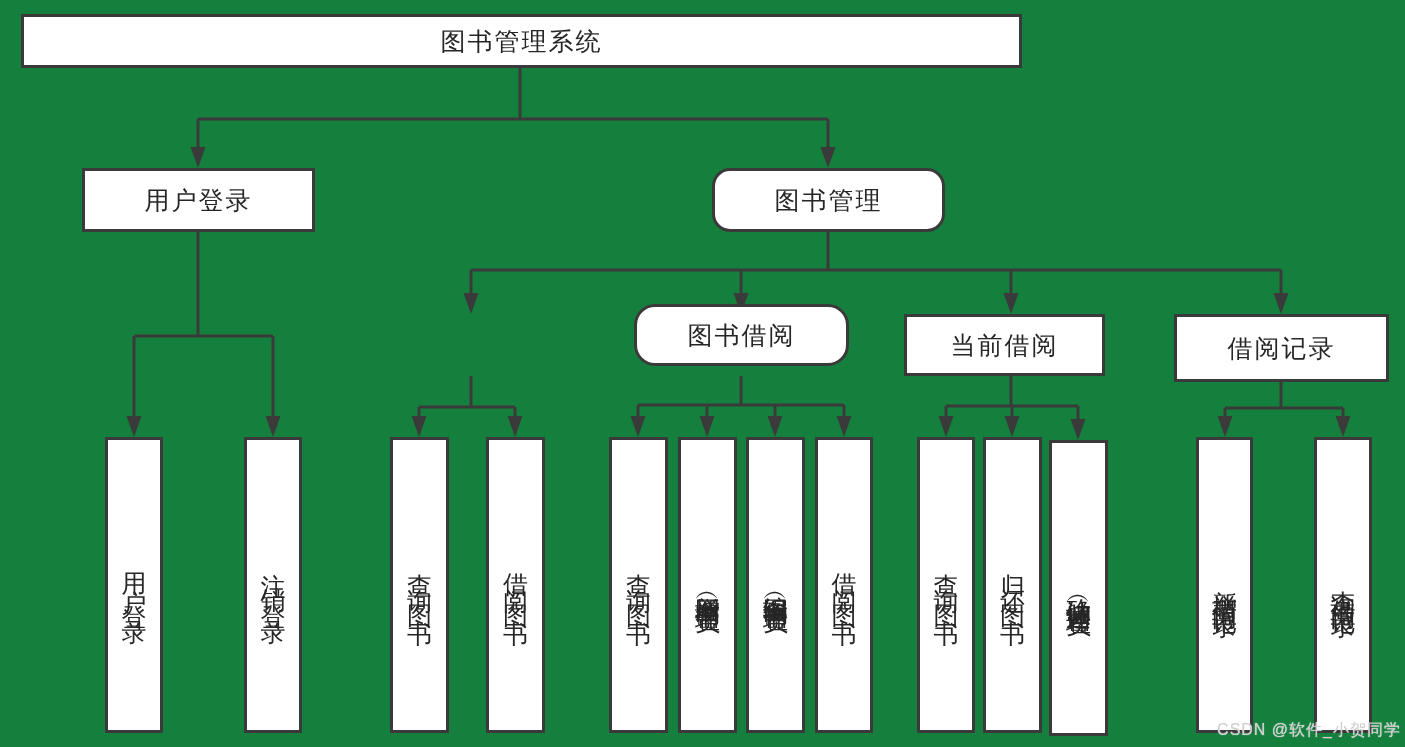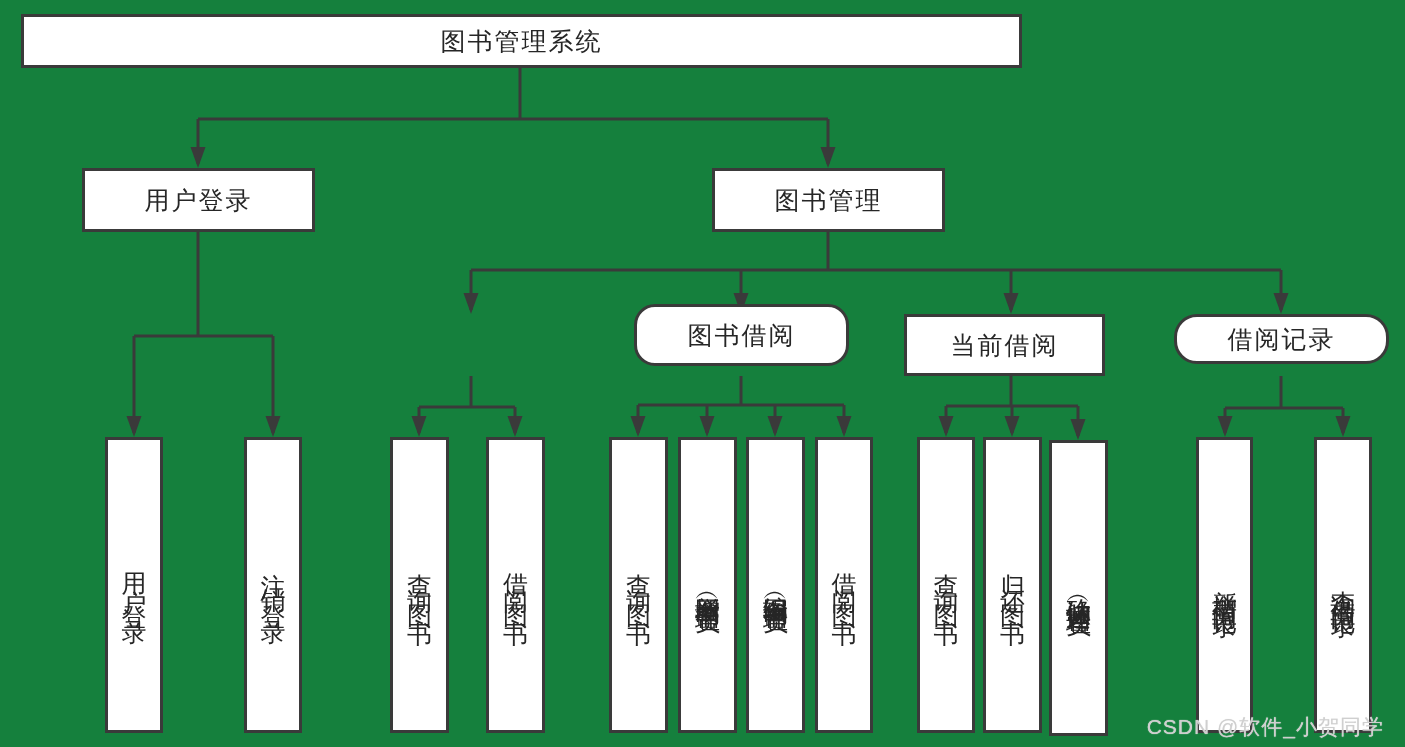--- a/index.html
+++ b/index.html
@@ -27,38 +27,38 @@
     writing-mode:vertical-rl;
     text-orientation:mixed;
     font-size:25px;
     line-height:1;
   }
   .ls-wide{letter-spacing:16px;}
   .ls-mid{letter-spacing:5px;}
   .ls-tight{letter-spacing:2px;}
   .watermark{
     position:absolute;
-    right:21px;
+    right:4px;
     bottom:6px;
-    font-size:21px;
+    font-size:16px;
     letter-spacing:1px;
     color:#cfcfcf;
     text-shadow:0 0 1px #e8e8e8;
     white-space:nowrap;
   }
 
   
   #root{left:21px;top:14px;width:1001px;height:54px;}
   #user-login{left:82px;top:168px;width:233px;height:64px;}
-  #book-mgmt{left:712px;top:168px;width:233px;height:64px;}
+  #book-mgmt{left:712px;top:168px;width:233px;height:64px;border-radius:18px;}
 
   #new-book-rec{left:363px;top:314px;width:215px;height:62px;}
   #book-borrow{left:634px;top:304px;width:215px;height:62px;border-radius:21px;}
   #current-borrow{left:904px;top:314px;width:201px;height:62px;}
-  #borrow-records{left:1174px;top:314px;width:215px;height:50px;border-radius:23px;}
+  #borrow-records{left:1174px;top:314px;width:215px;height:68px;}
 
   #leaf-user-login{left:105px;top:437px;width:58px;height:296px;}
   #leaf-logout{left:244px;top:437px;width:58px;height:296px;}
   #leaf-nbr-query{left:390px;top:437px;width:59px;height:296px;}
   #leaf-nbr-borrow{left:486px;top:437px;width:59px;height:296px;}
   #leaf-bb-query{left:609px;top:437px;width:59px;height:296px;}
   #leaf-bb-add{left:678px;top:437px;width:59px;height:296px;}
   #leaf-bb-edit{left:746px;top:437px;width:59px;height:296px;}
   #leaf-bb-borrow{left:815px;top:437px;width:58px;height:296px;}
   #leaf-cb-query{left:917px;top:437px;width:58px;height:296px;}

